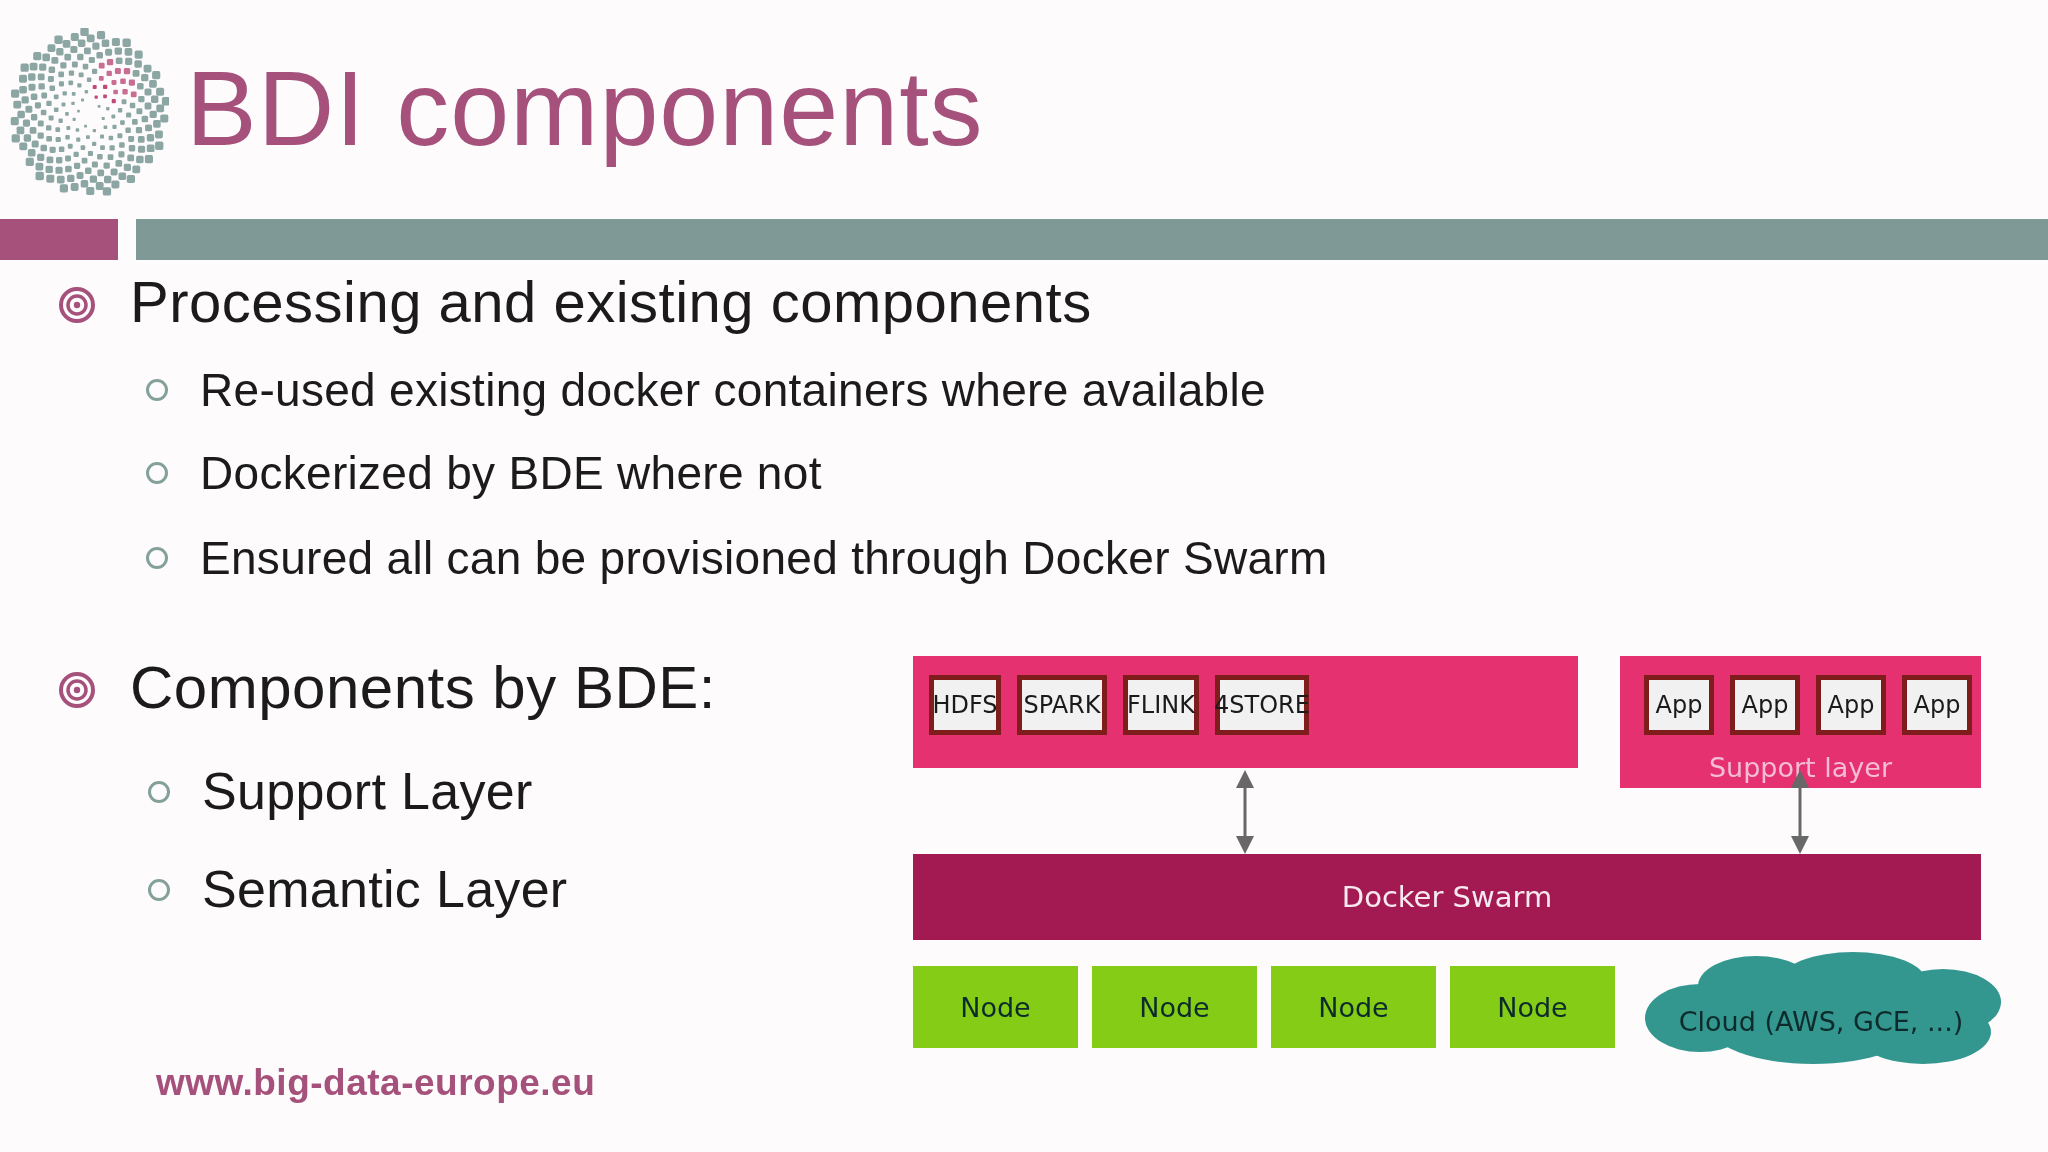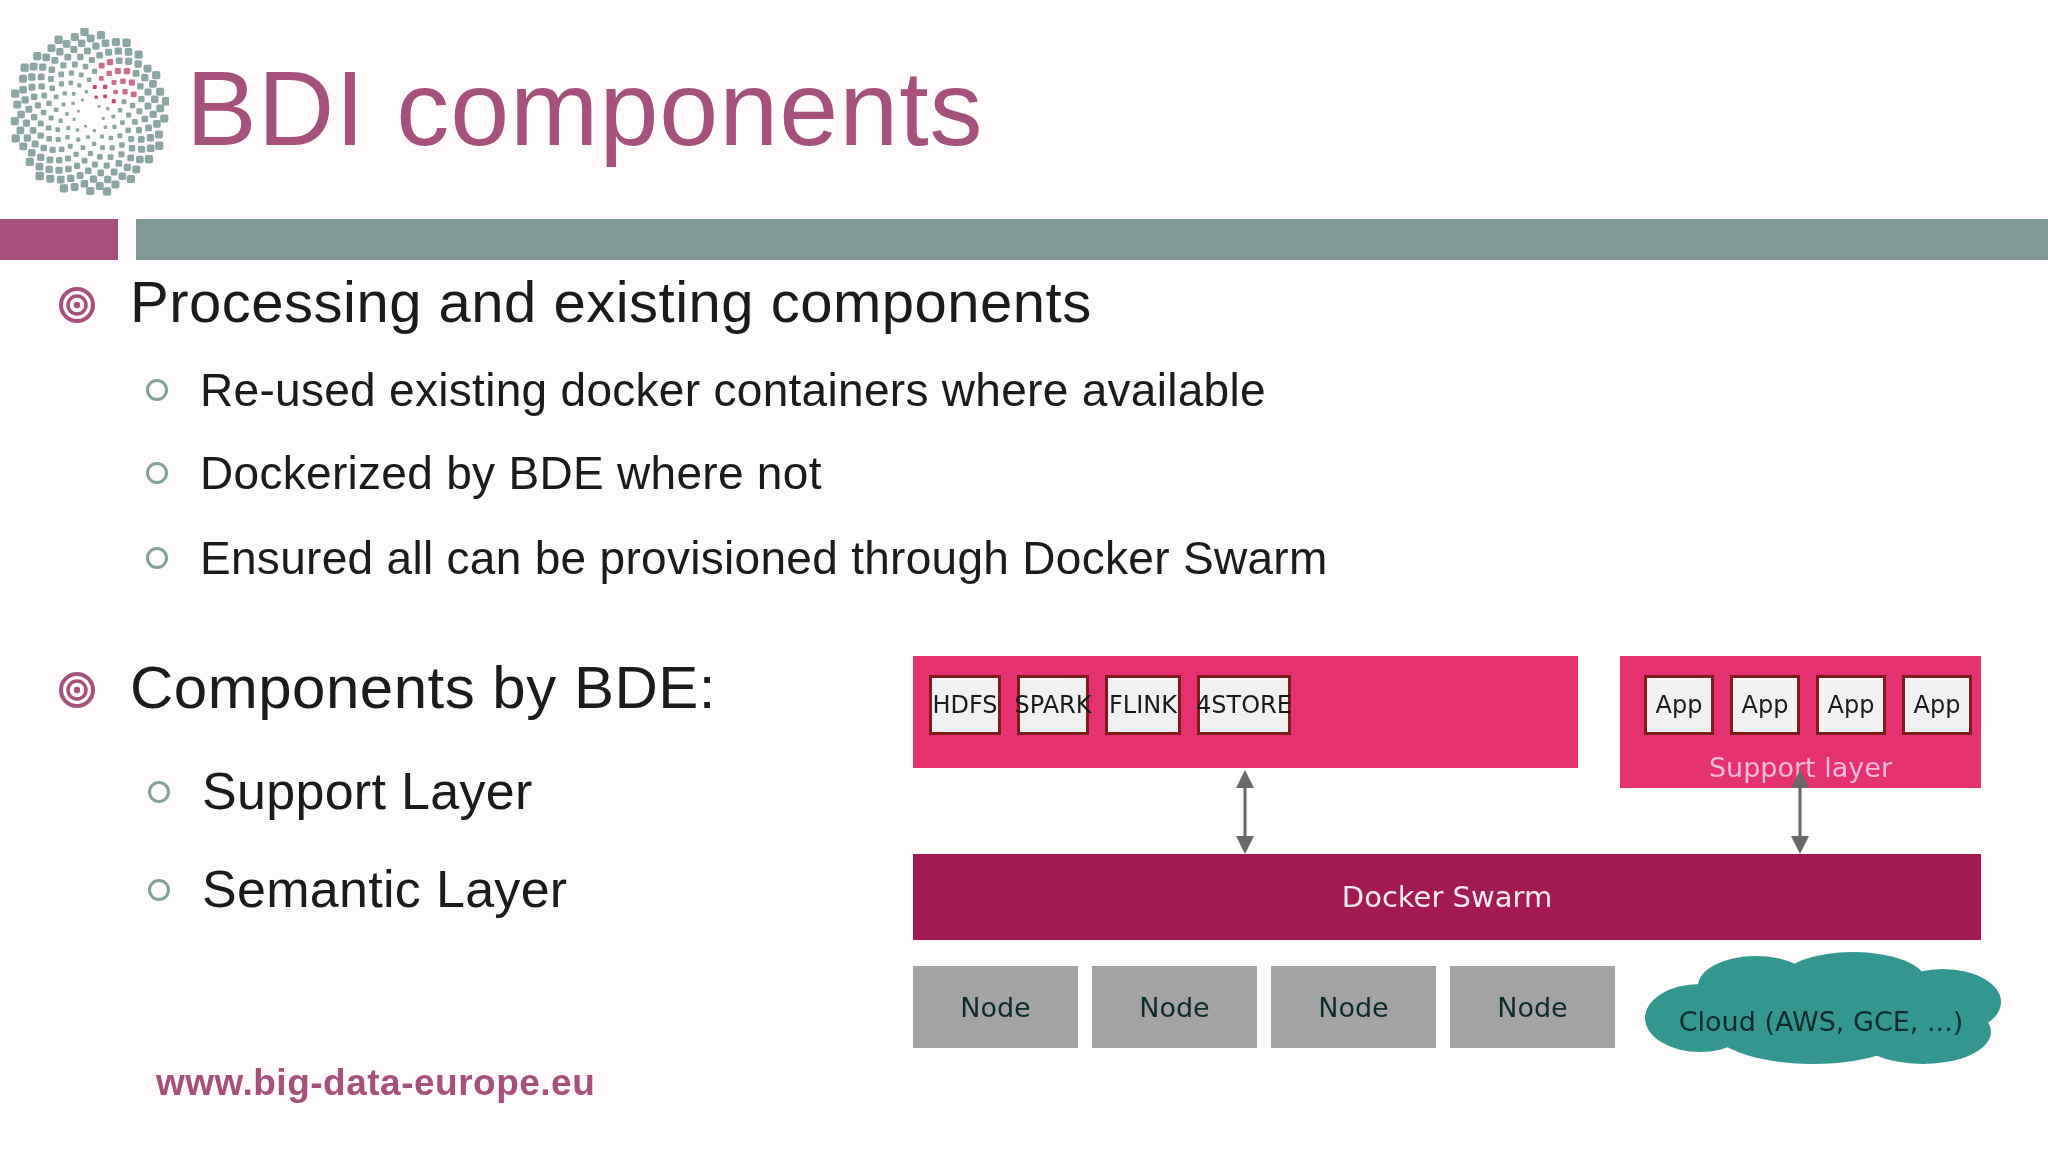--- a/index.html
+++ b/index.html
@@ -31,36 +31,36 @@
     border:3px solid #84a09b;background:transparent;box-sizing:border-box;
   }
 
   
   .diagram *{box-sizing:border-box;}
   .pinkbox{
     position:absolute;background:#e5316f;
   }
   .chip-row{position:absolute;left:16px;top:19px;display:flex;gap:16px;}
   .chip{
-    height:60px;background:#f1f1f1;border:3px solid #7f1d1d;
+    height:60px;background:#f1f1f1;border:5px solid #7f1d1d;
     display:flex;align-items:center;justify-content:center;
     font-family:"DejaVu Sans",sans-serif;font-size:24px;color:#1a1a1a;
   }
   .chip.teal{background:#35a09a;border:none;color:#eaf7f5;font-size:23px;letter-spacing:0.5px;}
   .pinkbox-label{
     position:absolute;left:0;right:0;bottom:5px;text-align:center;
     font-family:"DejaVu Sans",sans-serif;font-size:27px;color:#f4bcd6;
   }
   .swarm{
     position:absolute;left:913px;top:854px;width:1068px;height:86px;
     background:#a31a53;display:flex;align-items:center;justify-content:center;
     font-family:"DejaVu Sans",sans-serif;font-size:29px;color:#f6e9ef;
   }
   .node{
-    position:absolute;top:966px;width:165px;height:82px;background:#a3a3a3;
+    position:absolute;top:966px;width:165px;height:82px;background:#84cc16;
     display:flex;align-items:center;justify-content:center;
     font-family:"DejaVu Sans",sans-serif;font-size:27px;color:#0e2b2c;
   }
   .arrow{position:absolute;width:26px;height:84px;}
   .cloud-wrap{position:absolute;left:1638px;top:950px;width:380px;height:118px;}
   .cloud-wrap svg{position:absolute;left:0;top:0;}
   .cloud-label{
     position:absolute;left:0;right:14px;top:56px;text-align:center;
     font-family:"DejaVu Sans",sans-serif;font-size:27px;color:#0e2b2c;
   }
@@ -320,21 +320,21 @@
   <div class="row l2b-text" style="left:202px;top:761px">Support Layer</div>
 
   <span class="circle-bullet" style="left:148px;top:879px"></span>
   <div class="row l2b-text" style="left:202px;top:859px">Semantic Layer</div>
 
   <div class="diagram">
 
     <div class="pinkbox" style="left:913px;top:656px;width:665px;height:112px">
       <div class="chip-row">
         <div class="chip" style="width:72px">HDFS</div>
-        <div class="chip" style="width:72px">SPARK</div>
+        <div class="chip" style="width:90px">SPARK</div>
         <div class="chip" style="width:76px">FLINK</div>
         <div class="chip" style="width:94px">4STORE</div>
       </div>
     </div>
 
     <div class="pinkbox" style="left:1620px;top:656px;width:361px;height:132px">
       <div class="chip-row" style="left:24px">
         <div class="chip" style="width:70px">App</div>
         <div class="chip" style="width:70px">App</div>
         <div class="chip" style="width:70px">App</div>

